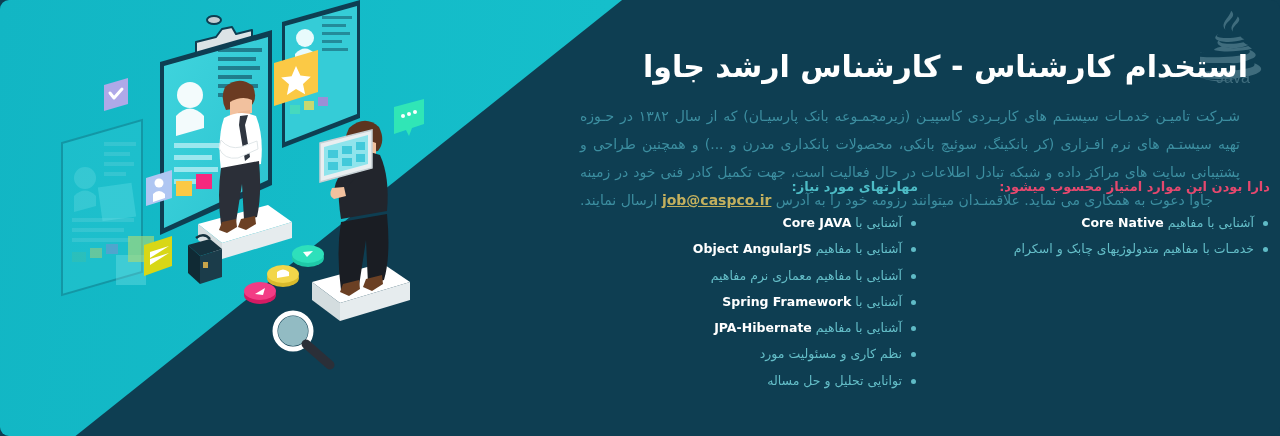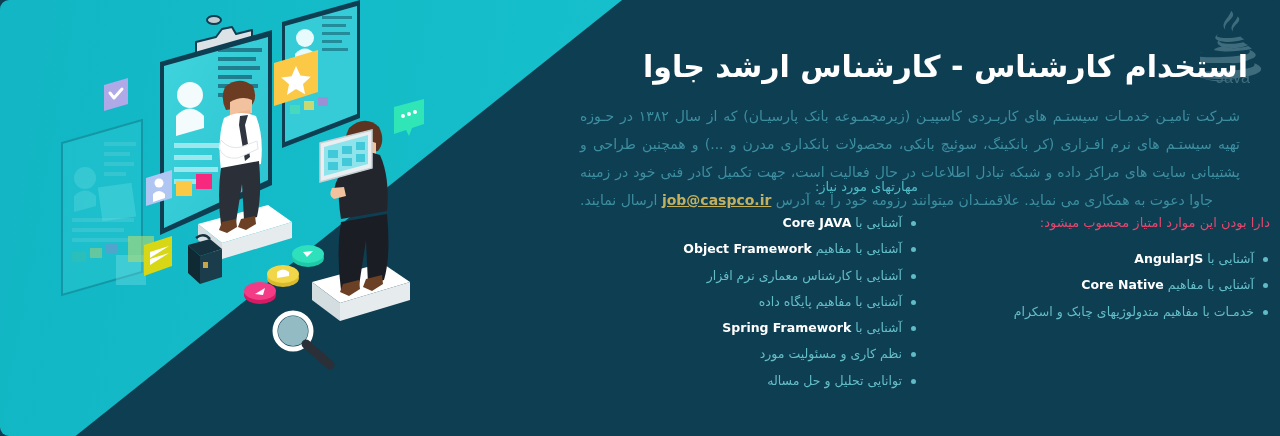--- a/index.html
+++ b/index.html
@@ -56,25 +56,25 @@
   
   .cols{
     position:absolute;top:178px;right:0;width:700px;height:250px;
     display:flex;flex-direction:row;justify-content:flex-start;
   }
   .col{box-sizing:border-box;}
   .col-main{width:330px;padding-right:32px;}
   .col-bonus{width:330px;padding-right:10px;}
 
   .col-head{
-    font-size:13px;font-weight:normal;line-height:1.4;
+    font-size:13px;font-weight:bold;line-height:1.4;
     margin:0 0 14px 0;white-space:nowrap;
   }
   .col-main .col-head{color:#4DBCC6;}
-  .col-bonus .col-head{color:#E4486E;margin-top:36px;}
+  .col-bonus .col-head{color:#E4486E;}
 
   ul.skills{
     list-style:none;margin:0;padding:0;direction:rtl;text-align:right;
   }
   ul.skills li{
     font-size:12.5px;line-height:2.1;color:#64BEC8;
     position:relative;padding-right:16px;white-space:nowrap;
   }
   ul.skills li::before{
     content:"";position:absolute;right:2px;top:11px;
@@ -290,34 +290,33 @@
 
     <h1 class="title">استخدام کارشناس - کارشناس ارشد جاوا</h1>
 
     <p class="lead"><span>شـرکت تامیـن خدمـات سیستـم های کاربـردی کاسپیـن (زیرمجمـوعه بانک پارسیـان) که از سال ۱۳۸۲ در حـوزه تهیه سیستـم های نرم افـزاری (کر بانکینگ، سوئیچ بانکی، محصولات بانکداری مدرن و ...) و همچنین طراحی و پشتیبانی سایت های مراکز داده و شبکه تبادل اطلاعات در حال فعالیت است، جهت تکمیل کادر فنی خود در زمینه جاوا دعوت به همکاری می نماید. علاقمنـدان میتوانند رزومه خود را به آدرس </span><a class="mail" href="#">job@caspco.ir</a><span> ارسال نمایند.</span></p>
 
     <div class="cols">
 
       <div class="col col-bonus">
         <div class="col-head">دارا بودن این موارد امتیاز محسوب میشود:</div>
         <ul class="skills">
-          <li><span>آشنایی با </span><b>AngularJS</b></li>
           <li><span>آشنایی با مفاهیم </span><b>Core Native</b></li>
           <li><span>خدمـات با مفاهیم متدولوژیهای چابک و اسکرام</span><b></b></li>
         </ul>
       </div>
 
       <div class="col col-main">
         <div class="col-head">مهارتهای مورد نیاز:</div>
         <ul class="skills">
           <li><span>آشنایی با </span><b>Core JAVA</b></li>
-          <li><span>آشنایی با مفاهیم </span><b>Object Framework</b></li>
-          <li><span>آشنایی با کارشناس معماری نرم افزار</span><b></b></li>
-          <li><span>آشنایی با مفاهیم پایگاه داده</span><b></b></li>
+          <li><span>آشنایی با مفاهیم </span><b>Object AngularJS</b></li>
+          <li><span>آشنایی با مفاهیم معماری نرم مفاهیم</span><b></b></li>
           <li><span>آشنایی با </span><b>Spring Framework</b></li>
+          <li><span>آشنایی با مفاهیم </span><b>JPA-Hibernate</b></li>
           <li><span>نظم کاری و مسئولیت مورد</span><b></b></li>
           <li><span>توانایی تحلیل و حل مساله</span><b></b></li>
         </ul>
       </div>
 
     </div>
   </div>
 </div>
 
 </body></html>

